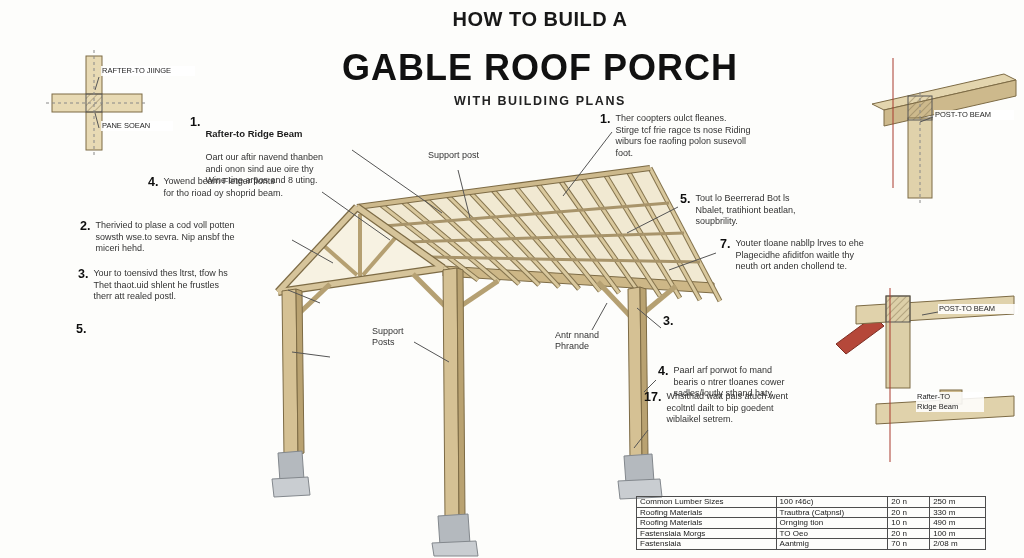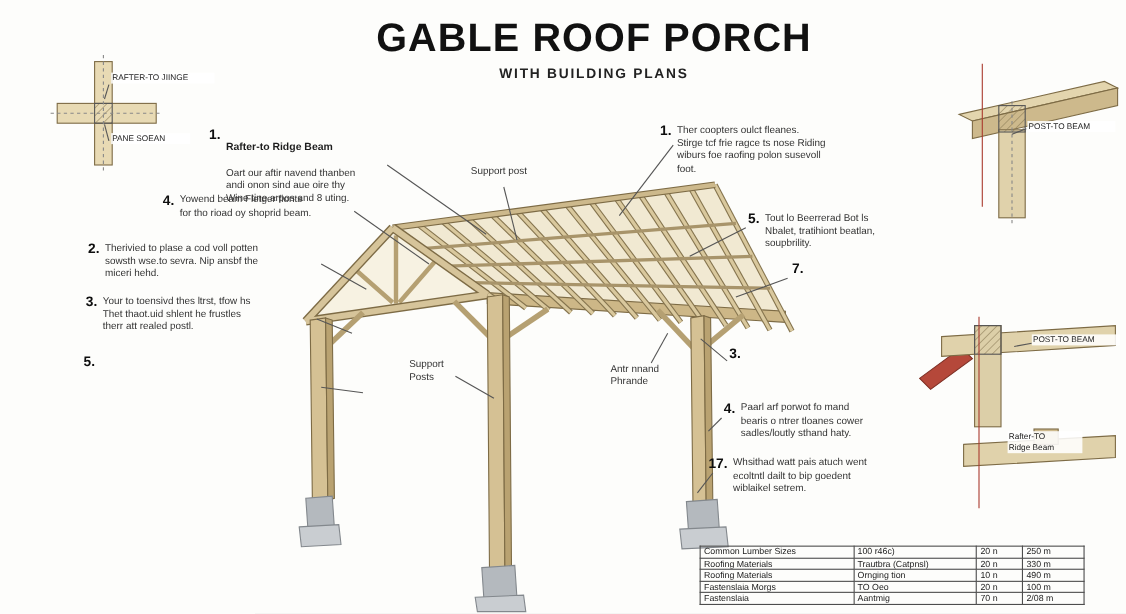--- a/index.html
+++ b/index.html
@@ -1,21 +1,21 @@
 <!DOCTYPE html>
 <html><head>
 <meta charset="utf-8">
 <style>
   html,body{margin:0;padding:0;background:#e8e8e8}
   #canvas{position:relative;width:1024px;height:558px;background:#fdfdfb;
     font-family:"Liberation Sans",sans-serif;color:#222;overflow:hidden;margin:0 auto}
   .abs{position:absolute}
   .title-wrap{left:290px;top:8px;width:500px;text-align:center}
   .title-kicker{font-size:20px;font-weight:bold;letter-spacing:.5px;color:#181818}
-  .title-main{font-size:36px;font-weight:800;letter-spacing:1px;color:#111;margin-top:5px}
+  .title-main{font-size:36px;font-weight:800;letter-spacing:1px;color:#111;margin-top:16px}
   .title-sub{font-size:12.5px;font-weight:bold;letter-spacing:1.6px;color:#222;margin-top:5px}
   .callout{display:flex;gap:5px;align-items:flex-start}
   .callout .num{font-weight:bold;font-size:12.5px;color:#0e0e0e;line-height:1.1}
   .callout .body{font-size:9px;line-height:1.3;color:#333;white-space:pre-line}
   .callout .heading{font-weight:bold;color:#1d1d1d;font-size:9.5px;white-space:pre-line}
   .small-label{font-size:9px;color:#333;white-space:pre-line;line-height:1.25}
   .inset-label{font-size:7.5px;font-weight:normal;color:#1d1d1d;background:rgba(255,255,255,.88);
     padding:0 1px;white-space:pre-line;line-height:1.3}
   table.materials{border-collapse:collapse;width:100%;table-layout:fixed;font-size:8px;color:#222}
   table.materials th,table.materials td{border:1px solid #4d4d4d;padding:0 3px;text-align:left;
@@ -177,20 +177,21 @@
       <line x1="656" y1="380" x2="644" y2="392"></line>
       <line x1="648" y1="430" x2="634" y2="448"></line>
       <line x1="99" y1="77" x2="95" y2="90"></line>
       <line x1="99" y1="128" x2="95" y2="113"></line>
       <line x1="933" y1="117" x2="920" y2="122"></line>
       <line x1="938" y1="312" x2="922" y2="315"></line>
     </g>
   </svg>
 
   <div class="abs title-wrap">
+    <div class="title-kicker">HOW TO BUILD A</div>
     <div class="title-main">GABLE ROOF PORCH</div>
     <div class="title-sub">WITH BUILDING PLANS</div>
   </div>
 
   <div class="abs callout" style="left:190px;top:116px;width:195px">
     <span class="num">1.</span>
     <span class="body">
       <span class="heading">Rafter-to Ridge Beam</span><br>
       <span>Oart our aftir navend thanben
 andi onon sind aue oire thy
@@ -226,31 +227,34 @@
 foot.</span>
   </div>
   <div class="abs callout" style="left:680px;top:193px;width:180px">
     <span class="num">5.</span>
     <span class="body">Tout lo Beerrerad Bot ls
 Nbalet, tratihiont beatlan,
 soupbrility.</span>
   </div>
   <div class="abs callout" style="left:720px;top:238px;width:190px">
     <span class="num">7.</span>
+    <span class="body">Youter tloane nabllp lrves to ehe
+Plagecidhe afiditfon waitle thy
+neuth ort anden chollend te.</span>
   </div>
   <div class="abs callout" style="left:663px;top:315px;width:175px">
     <span class="num">3.</span>
   </div>
   <div class="abs callout" style="left:658px;top:365px;width:175px">
     <span class="num">4.</span>
     <span class="body">Paarl arf porwot fo mand
 bearis o ntrer tloanes cower
 sadles/loutly sthand haty.</span>
   </div>
-  <div class="abs callout" style="left:644px;top:415px;width:190px">
+  <div class="abs callout" style="left:644px;top:391px;width:190px">
     <span class="num">17.</span>
     <span class="body">Whsithad watt pais atuch went
 ecoltntl dailt to bip goedent
 wiblaikel setrem.</span>
   </div>
 
   <div class="abs small-label" style="left:428px;top:150px;width:80px">Support post</div>
   <div class="abs small-label" style="left:372px;top:326px;width:60px">Support
 Posts</div>
   <div class="abs small-label" style="left:555px;top:330px;width:70px">Antr nnand

